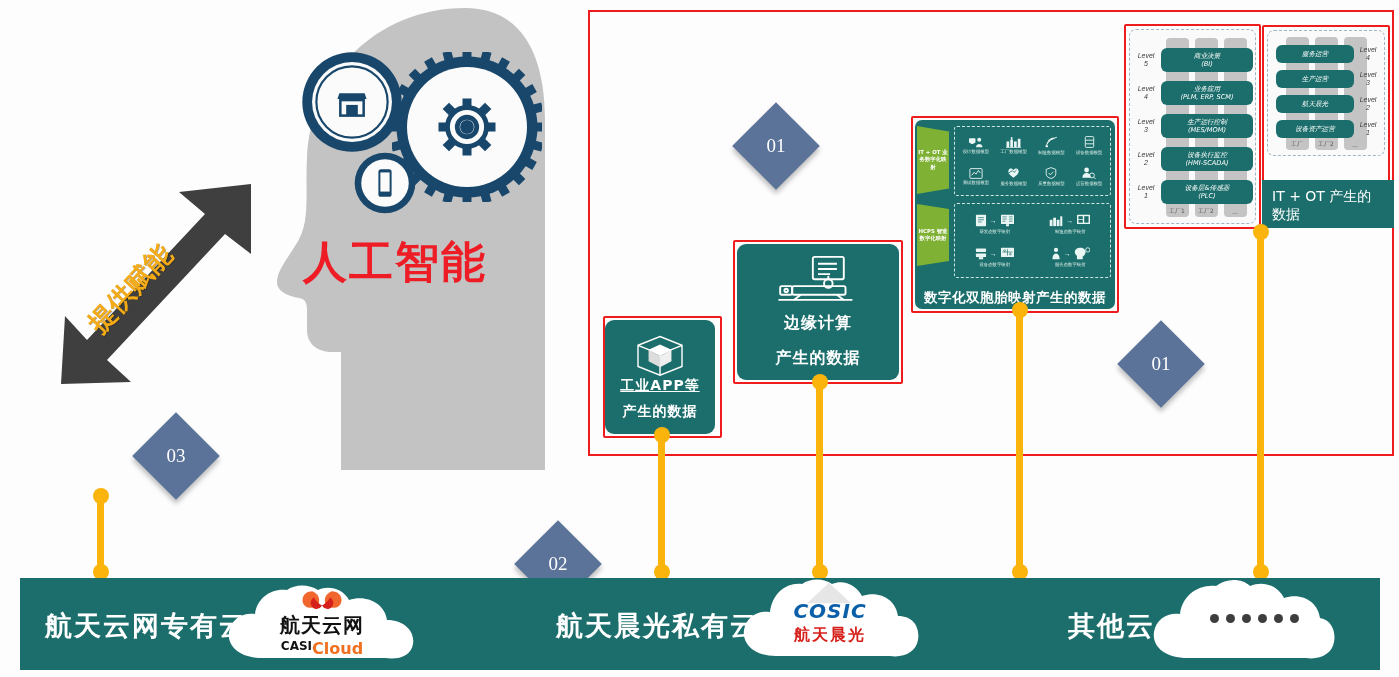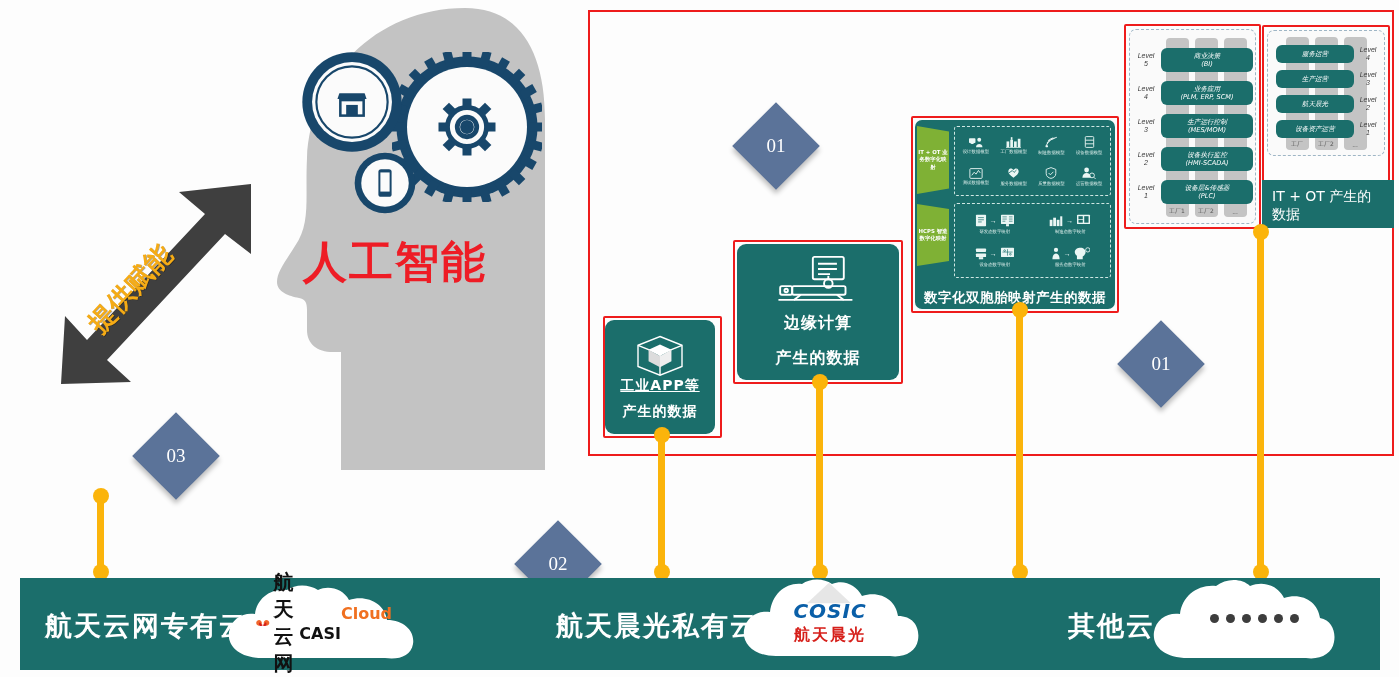--- a/index.html
+++ b/index.html
@@ -163,21 +163,21 @@
   
   #cloud-band{position:absolute;left:20px;top:578px;width:1360px;height:92px;background:#1b6e6b;}
   .cloud-label{
     position:absolute;color:#fff;font-size:27px;font-weight:bold;letter-spacing:2px;
     font-family:"DejaVu Sans",sans-serif;white-space:nowrap;
   }
   .cloud-shape{position:absolute;}
 
   
   .logo-casi-cn{font-family:"DejaVu Sans",sans-serif;font-weight:bold;color:#111;font-size:20px;letter-spacing:1px;}
-  .logo-casi-en1{font-family:"DejaVu Sans",sans-serif;font-weight:bold;color:#111;font-size:16px;margin-top:20px;}
+  .logo-casi-en1{font-family:"DejaVu Sans",sans-serif;font-weight:bold;color:#111;font-size:12px;}
   .logo-casi-en2{font-family:"DejaVu Sans",sans-serif;font-weight:bold;color:#f07020;font-size:16px;}
   .logo-cosic-en{font-family:"DejaVu Sans",sans-serif;font-weight:bold;color:#0a5fa8;font-size:20px;letter-spacing:1px;font-style:italic;}
   .logo-cosic-cn{font-family:"DejaVu Sans",sans-serif;font-weight:bold;color:#d6201b;font-size:16px;letter-spacing:2px;}
   .dots-row{display:flex;gap:7px;}
   .dots-row i{width:9px;height:9px;border-radius:50%;background:#3d3d3d;display:block;}
 </style>
 </head>
 <body>
 
 <div class="stage">
@@ -631,21 +631,21 @@
   <div class="connector" style="left:1257px;top:228px;height:345px;"></div>
   <div class="dot" style="left:1253px;top:224px;"></div>
   <div class="dot" style="left:1253px;top:564px;"></div>
 
   <div id="cloud-band"></div>
 
   <div class="cloud-label" style="left:45px;top:608px;">航天云网专有云</div>
   <svg class="cloud-shape" style="left:225px;top:584px;width:192px;height:78px;" viewBox="0 0 192 78">
     <path d="M38 74 C14 74 2 62 4 48 C6 35 18 28 30 30 C32 14 46 4 62 6 C70 0 84 0 93 6 C104 1 118 5 124 16 C142 10 160 20 162 36 C180 36 190 48 188 60 C186 72 174 76 160 74 Z" fill="#fff"></path>
   </svg>
-  <div style="position:absolute;left:252px;top:588px;width:140px;height:70px;display:flex;flex-direction:row;align-items:center;justify-content:center;">
+  <div style="position:absolute;left:252px;top:588px;width:140px;height:70px;display:flex;flex-direction:column;align-items:center;justify-content:center;">
     <svg style="width:70px;height:26px;" viewBox="0 0 80 30">
       <g fill="#f0662c">
         <path d="M28 4 C20 4 14 10 16 18 C18 25 28 27 34 22 C38 18 38 8 28 4z"></path>
         <path d="M52 4 C60 4 66 10 64 18 C62 25 52 27 46 22 C42 18 42 8 52 4z"></path>
       </g>
       <g fill="#d6201b">
         <path d="M30 12 C26 14 24 20 28 24 C32 28 38 26 40 22 C36 20 32 16 30 12z"></path>
         <path d="M50 12 C54 14 56 20 52 24 C48 28 42 26 40 22 C44 20 48 16 50 12z"></path>
       </g>
     </svg>

